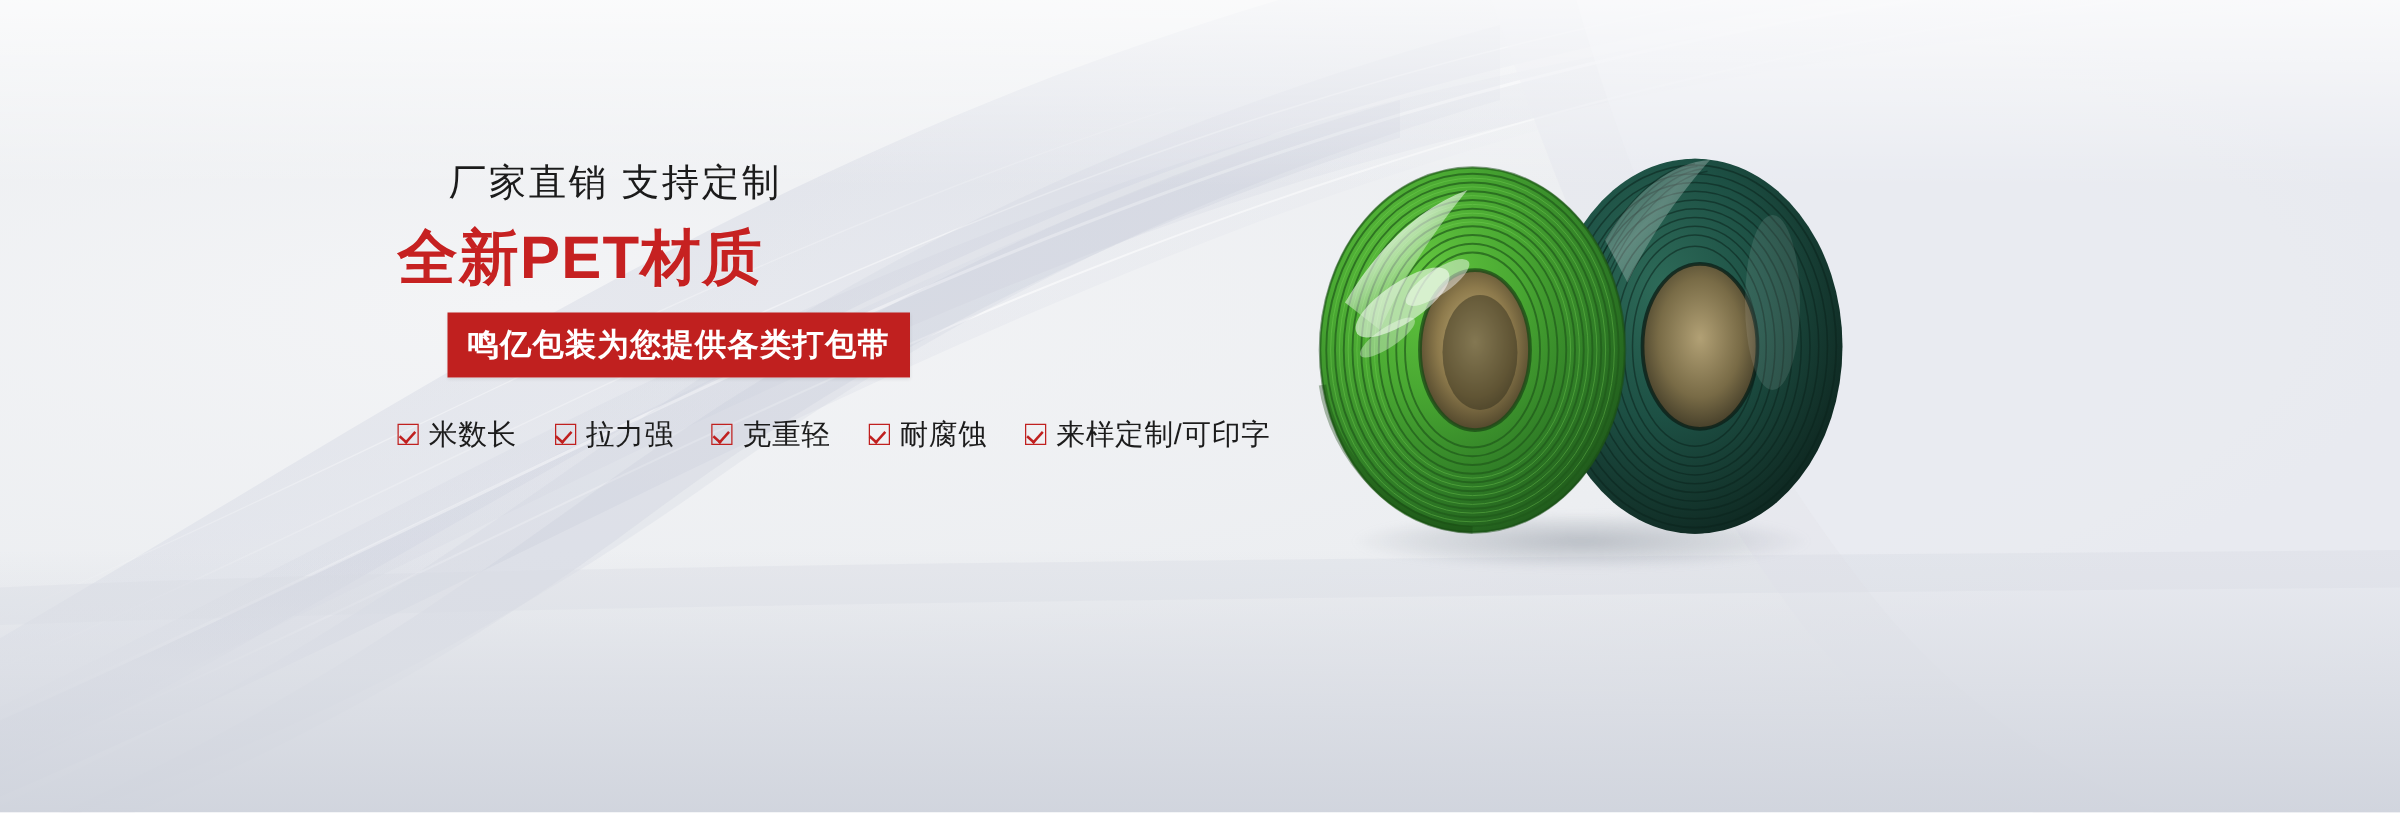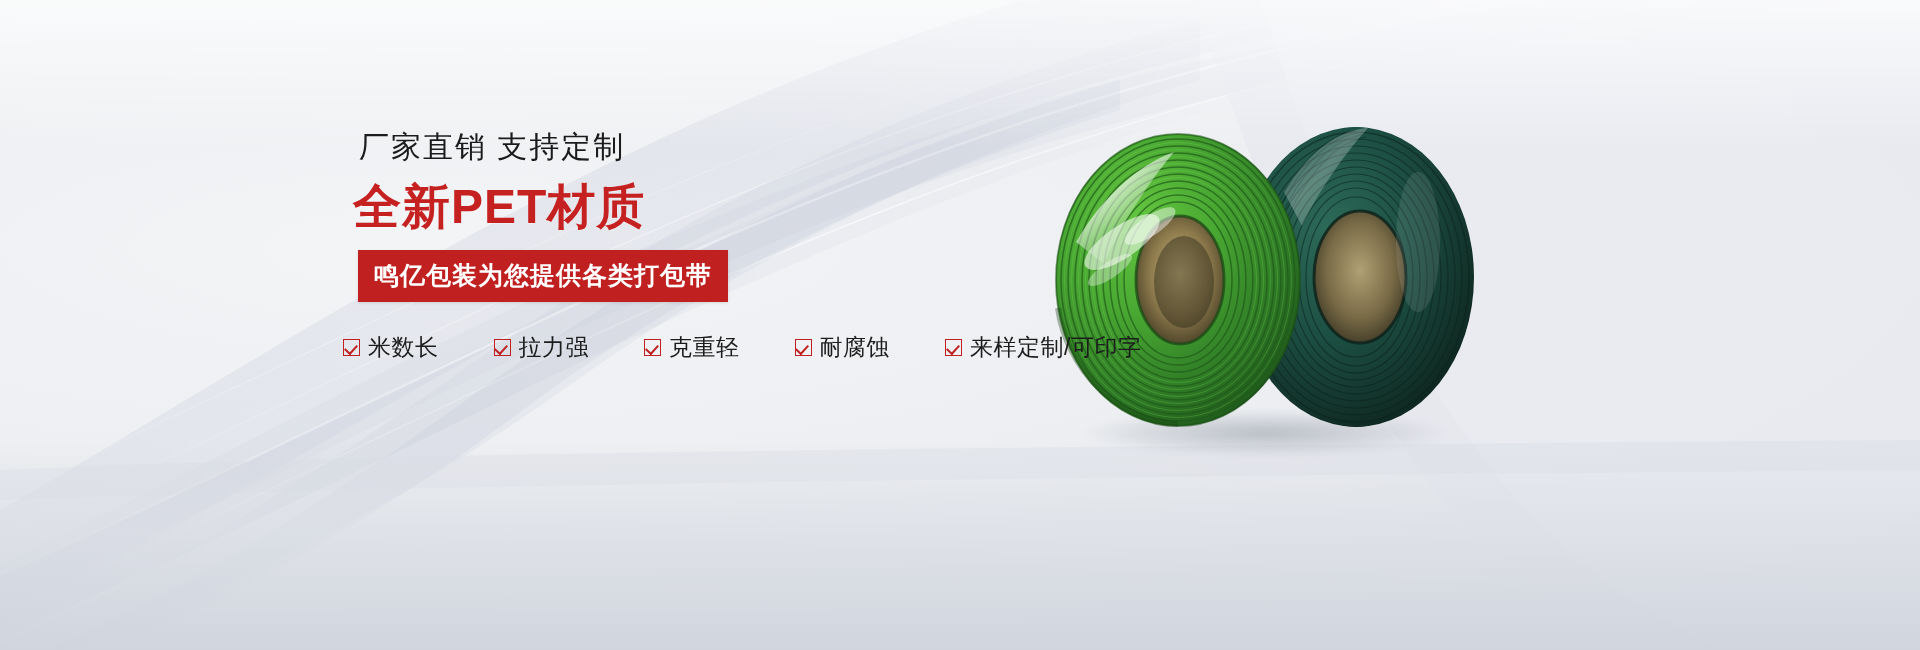--- a/index.html
+++ b/index.html
@@ -46,21 +46,20 @@
     margin-bottom:12px;
     white-space:nowrap;
     margin-left:41px;
   }
   .headline{
     color:#c62121;
     font-size:48px; line-height:1.22;
     font-weight:700; letter-spacing:1px;
     white-space:nowrap;
     text-shadow:0 1px 0 rgba(255,255,255,.35);
-    margin-left:35px;
   }
 
   
   .badges{
     display:flex; align-items:stretch;
     margin-top:14px; width:max-content;
     box-shadow:0 1px 3px rgba(0,0,0,.10);
     margin-left:40px;
   }
   .badge-red{
@@ -86,21 +85,20 @@
   
   .features{
     display:flex; align-items:center;
     margin-top:30px;
     gap:30px;
   }
   .feature{
     display:flex; align-items:center;
     gap:8px;
     white-space:nowrap;
-    margin-left:25px;
   }
   .chk{
     width:17px; height:17px;
     border:1.6px solid #c0201f;
     position:relative;
     flex:0 0 auto;
     background:transparent;
   }
   .chk::after{
     content:"";

